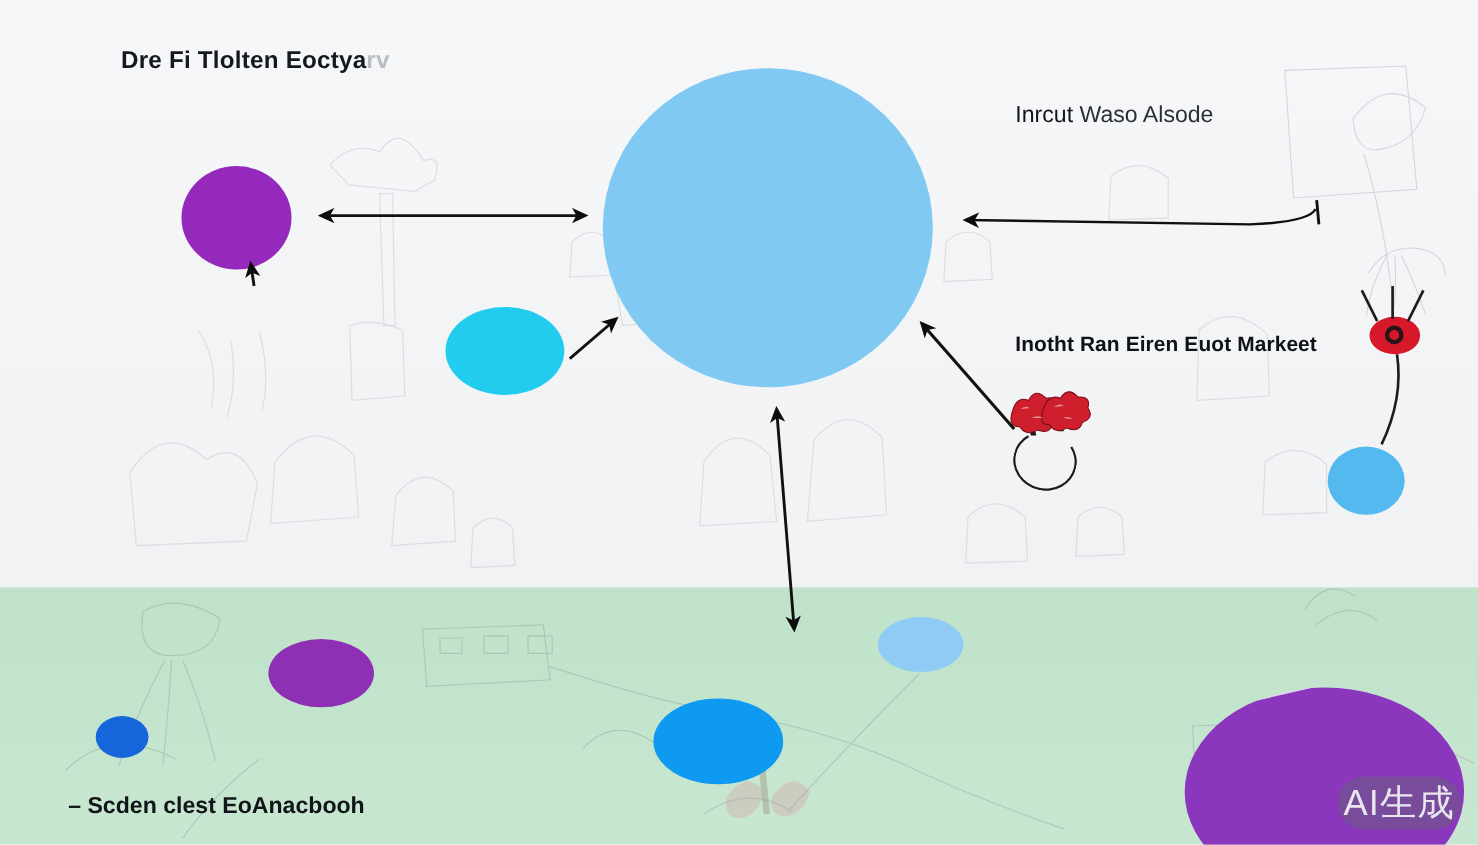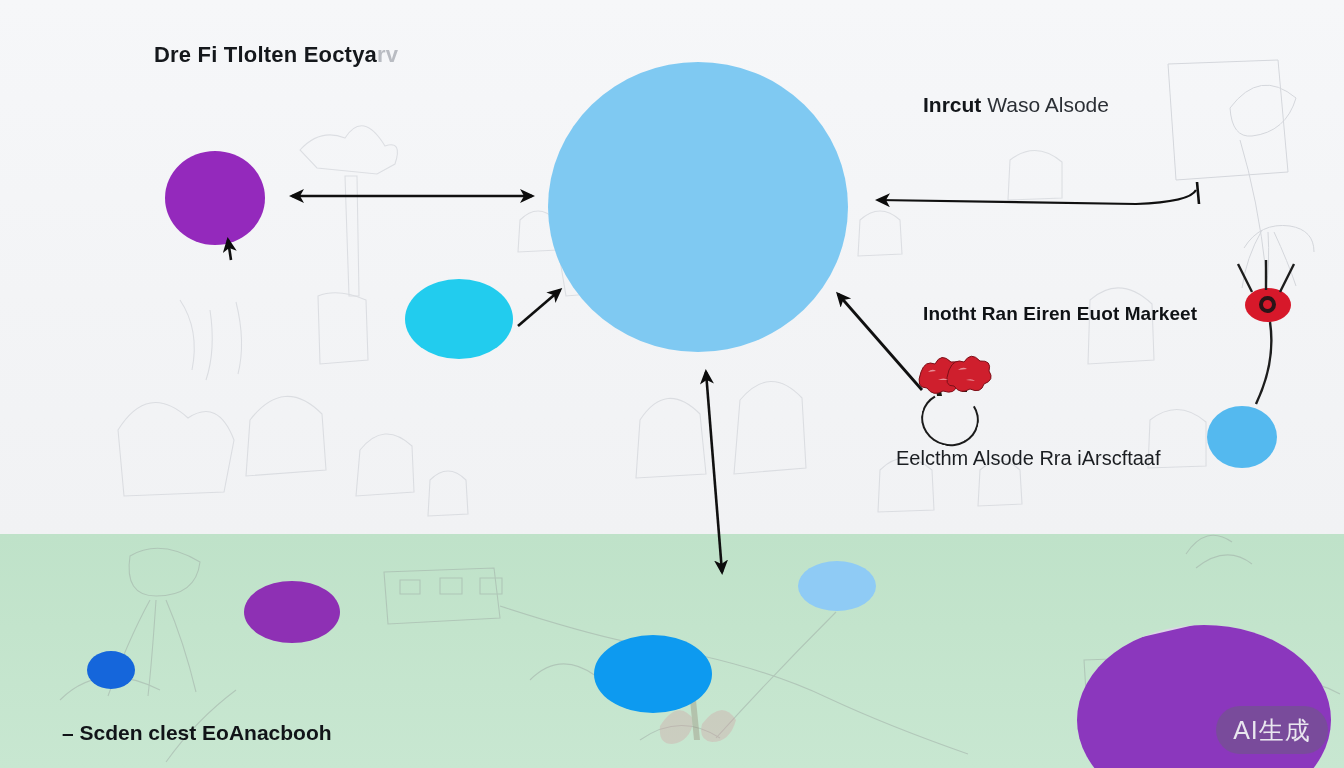--- a/index.html
+++ b/index.html
@@ -21,33 +21,32 @@
   }
 
   
   .sketch{position:absolute;left:0;top:0;width:1344px;height:768px;pointer-events:none;}
 
   
   .title{
     position:absolute;left:110px;top:42px;
     font-size:22px;font-weight:bold;color:#15181c;letter-spacing:.2px;
     white-space:nowrap;
-    margin-left:44px;
   }
   .title .faded{color:#b9bcc2;font-weight:bold;}
   .subtitle{
     position:absolute;left:110px;top:93px;
     font-size:21px;color:#23262b;white-space:nowrap;letter-spacing:.2px;
   }
   .subtitle b{font-weight:bold;color:#15181c;}
   .subtitle .soft{color:#6f747c;}
   .label-r1{
     position:absolute;left:923px;top:93px;font-size:21px;color:#2b2f35;white-space:nowrap;
   }
-  .label-r1 b{font-weight:bold;color:#13161a;}
+  .label-r1 b{font-weight:normal;color:#13161a;}
   .label-r2{
     position:absolute;left:923px;top:303px;font-size:19px;font-weight:bold;color:#0f1215;
     white-space:nowrap;letter-spacing:.1px;
   }
   .label-r3{
     position:absolute;left:896px;top:447px;font-size:20px;color:#1b1e22;white-space:nowrap;
   }
   .label-bottom{
     position:absolute;left:62px;top:721px;font-size:21px;font-weight:bold;color:#111418;
     white-space:nowrap;
@@ -86,21 +85,21 @@
     border:2.5px solid #1b1b1b;box-sizing:border-box;
     border-top-color:transparent;
     transform:rotate(14deg);
   }
 
   
   .watermark{
     position:absolute;left:1216px;top:706px;width:112px;height:48px;
     border-radius:24px;background:rgba(108,92,128,.55);
     display:flex;align-items:center;justify-content:center;
-    color:#e9e6ef;font-size:25px;letter-spacing:1px;
+    color:#e9e6ef;font-size:33px;letter-spacing:1px;
   }
 
   svg.overlay{position:absolute;left:0;top:0;width:1344px;height:768px;pointer-events:none;}
 </style>
 </head>
 <body>
 
 <div id="stage">
 
   <div class="band-top"></div>
@@ -230,21 +229,20 @@
     <span>Dre Fi Tlolten Eoctya</span><span class="faded">rv</span>
   </div>
 
 
   <div class="label-r1">
     <b>Inrcut</b><span> Waso Alsode</span>
   </div>
 
   <div class="label-r2">Inotht  Ran Eiren Euot Markeet</div>
 
-  <div class="label-r3">Eelcthm Alsode Rra iArscftaaf</div>
 
   <div class="label-bottom">–  Scden clest EoAnacbooh</div>
 
   <div class="watermark">
     <span>AI生成</span>
   </div>
 
 </div>
 
 </body></html>

